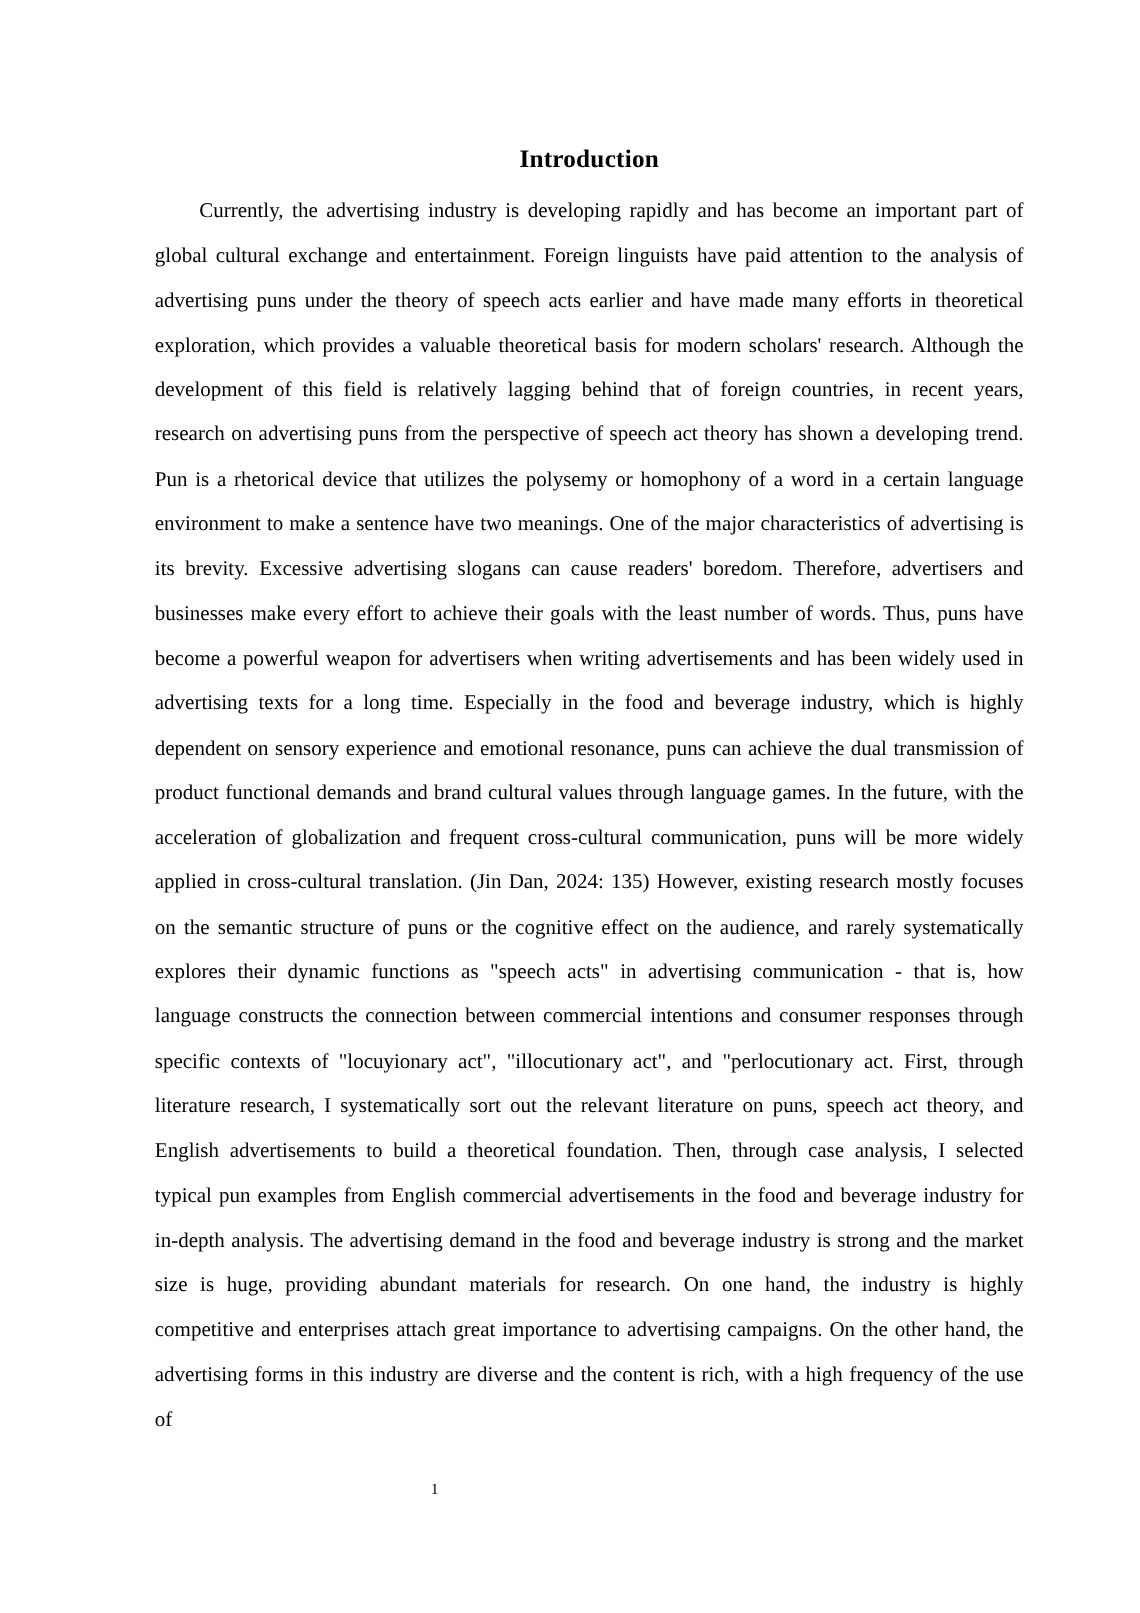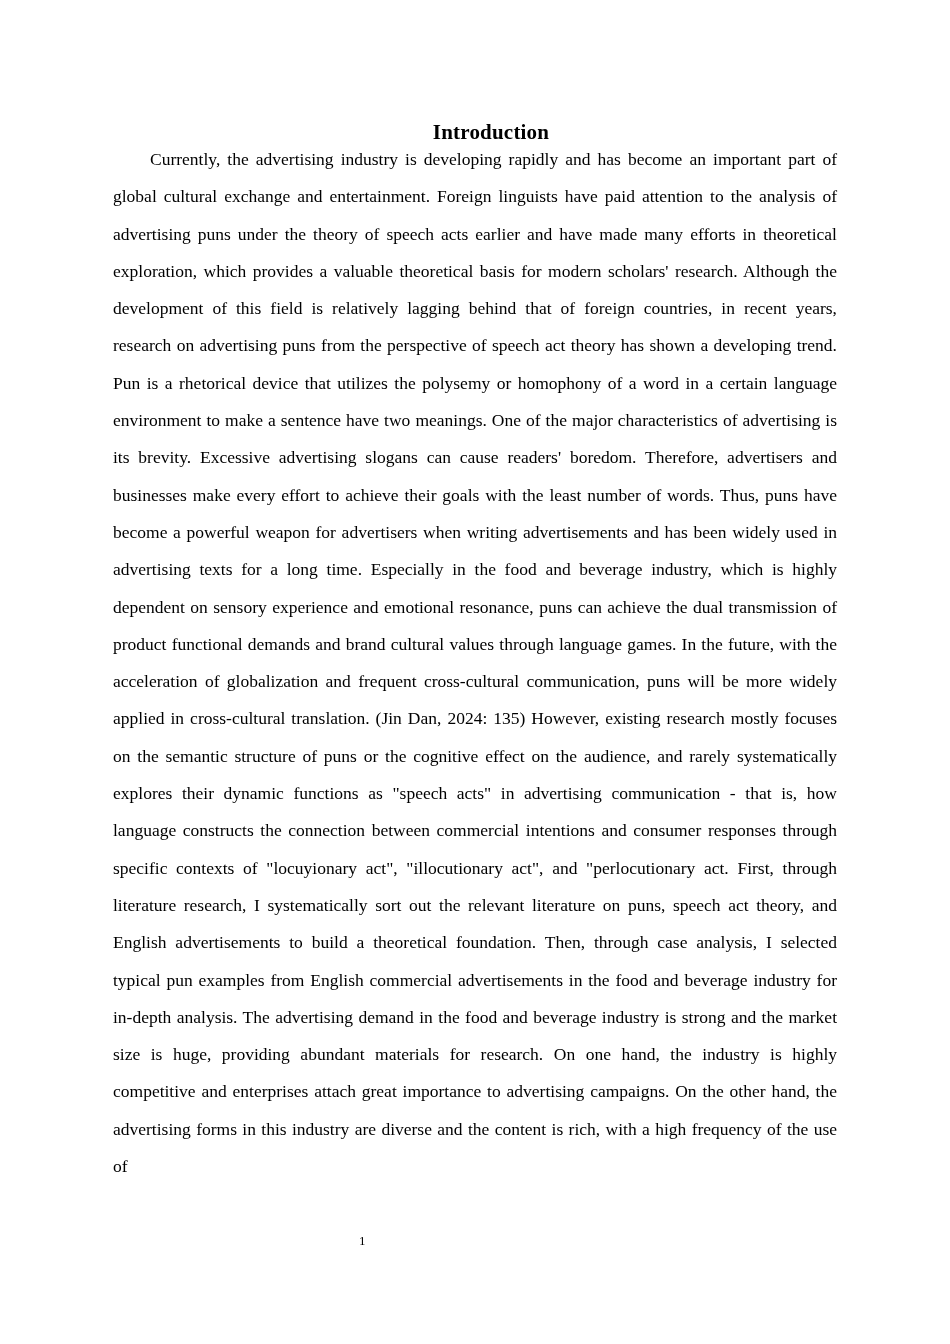--- a/index.html
+++ b/index.html
@@ -25,21 +25,21 @@
     text-align: center;
     font-size: 21px;
     font-weight: bold;
     letter-spacing: 0.2px;
   }
   .doc-body {
     position: absolute;
     top: 141px;
     left: 113px;
     width: 724px;
-    margin: 0;
+    margin: 16px;
     font-size: 17.5px;
     line-height: 37.3px;
     text-align: justify;
     text-align-last: justify;
     text-indent: 37px;
     word-spacing: 0.5px;
   }
   .page-number {
     position: absolute;
     top: 1233px;

